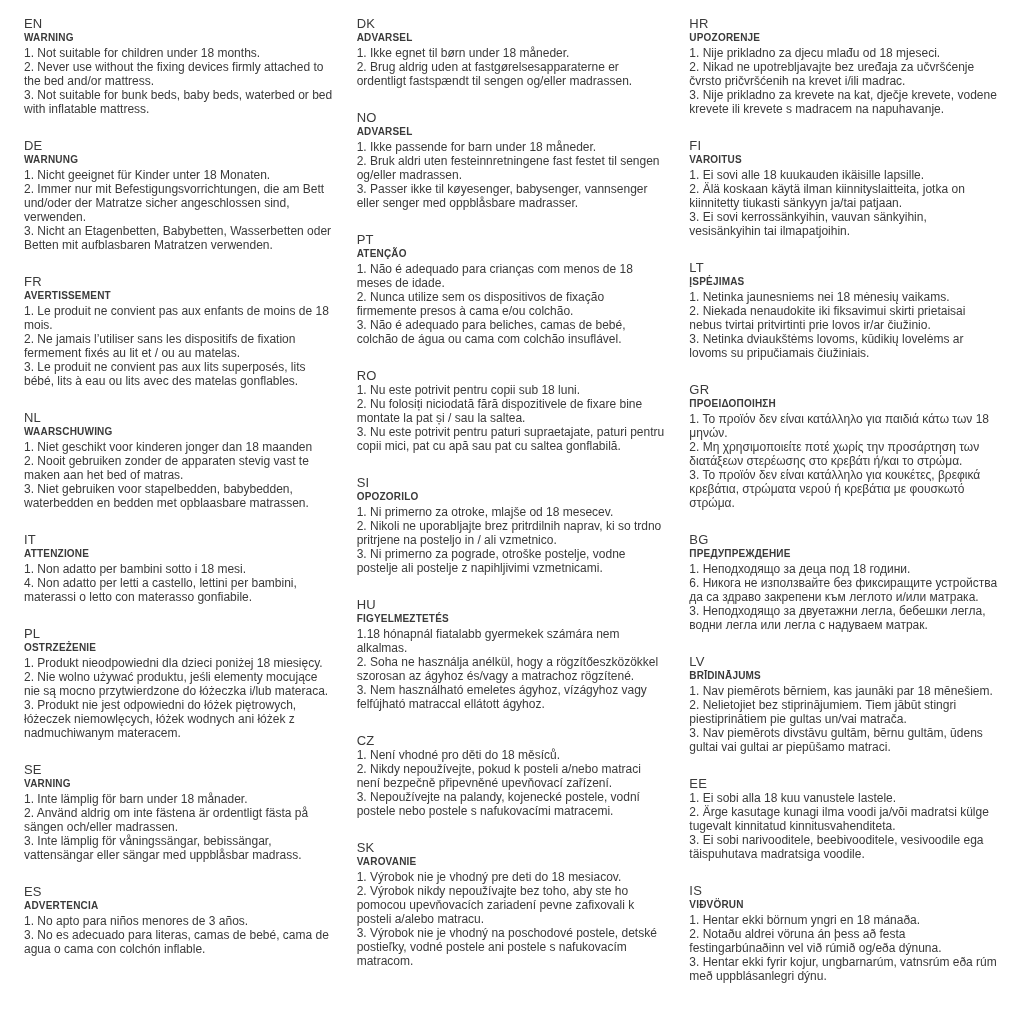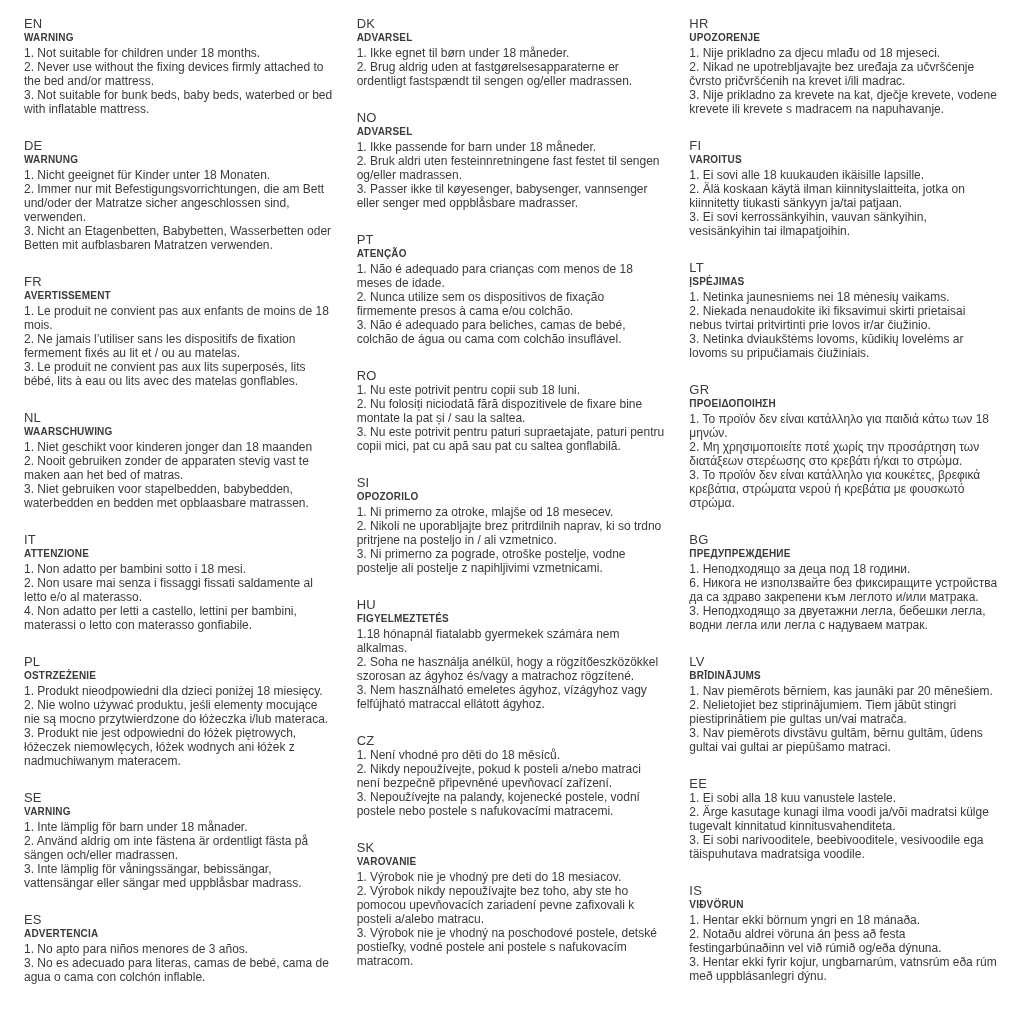--- a/index.html
+++ b/index.html
@@ -79,21 +79,20 @@
           <div class="lang-code">NL</div>
           <div class="lang-heading">WAARSCHUWING</div>
           <p class="warning-item">1. Niet geschikt voor kinderen jonger dan 18 maanden</p>
           <p class="warning-item">2. Nooit gebruiken zonder de apparaten stevig vast te maken aan het bed of matras.</p>
           <p class="warning-item">3. Niet gebruiken voor stapelbedden, babybedden, waterbedden en bedden met opblaasbare matrassen.</p>
         </section>
         <section class="lang-section">
           <div class="lang-code">IT</div>
           <div class="lang-heading">ATTENZIONE</div>
           <p class="warning-item">1. Non adatto per bambini sotto i 18 mesi.</p>
-          <p class="warning-item">2. Non usare mai senza i fissaggi fissati saldamente al letto e/o al materasso.</p>
           <p class="warning-item">4. Non adatto per letti a castello, lettini per bambini, materassi o letto con materasso gonfiabile.</p>
         </section>
         <section class="lang-section">
           <div class="lang-code">PL</div>
           <div class="lang-heading">OSTRZEŻENIE</div>
           <p class="warning-item">1. Produkt nieodpowiedni dla dzieci poniżej 18 miesięcy.</p>
           <p class="warning-item">2. Nie wolno używać produktu, jeśli elementy mocujące nie są mocno przytwierdzone do łóżeczka i/lub materaca.</p>
           <p class="warning-item">3. Produkt nie jest odpowiedni do łóżek piętrowych, łóżeczek niemowlęcych, łóżek wodnych ani łóżek z nadmuchiwanym materacem.</p>
         </section>
         <section class="lang-section">
@@ -197,21 +196,21 @@
         <section class="lang-section">
           <div class="lang-code">BG</div>
           <div class="lang-heading">ПРЕДУПРЕЖДЕНИЕ</div>
           <p class="warning-item">1. Неподходящо за деца под 18 години.</p>
           <p class="warning-item">6. Никога не използвайте без фиксиращите устройства да са здраво закрепени към леглото и/или матрака.</p>
           <p class="warning-item">3. Неподходящо за двуетажни легла, бебешки легла, водни легла или легла с надуваем матрак.</p>
         </section>
         <section class="lang-section">
           <div class="lang-code">LV</div>
           <div class="lang-heading">BRĪDINĀJUMS</div>
-          <p class="warning-item">1. Nav piemērots bērniem, kas jaunāki par 20 mēnešiem.</p>
+          <p class="warning-item">1. Nav piemērots bērniem, kas jaunāki par 18 mēnešiem.</p>
           <p class="warning-item">2. Nelietojiet bez stiprinājumiem. Tiem jābūt stingri piestiprinātiem pie gultas un/vai matrača.</p>
           <p class="warning-item">3. Nav piemērots divstāvu gultām, bērnu gultām, ūdens gultai vai gultai ar piepūšamo matraci.</p>
         </section>
         <section class="lang-section">
           <div class="lang-code">EE</div>
           <p class="warning-item">1. Ei sobi alla 18 kuu vanustele lastele.</p>
           <p class="warning-item">2. Ärge kasutage kunagi ilma voodi ja/või madratsi külge tugevalt kinnitatud kinnitusvahenditeta.</p>
           <p class="warning-item">3. Ei sobi narivooditele, beebivooditele, vesivoodile ega täispuhutava madratsiga voodile.</p>
         </section>
         <section class="lang-section">

